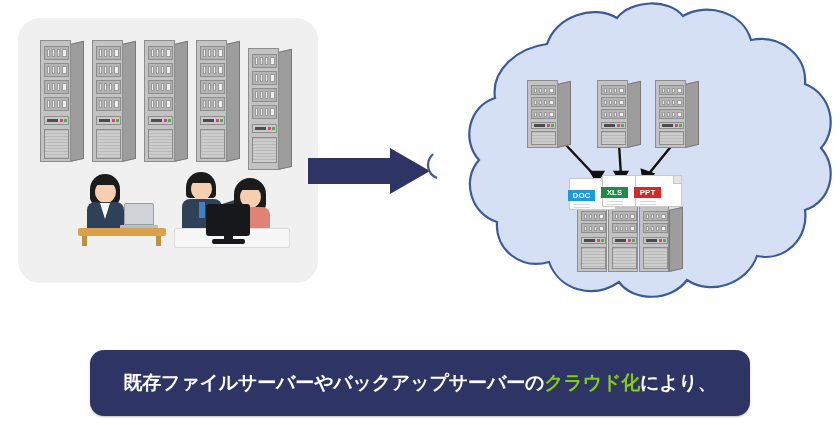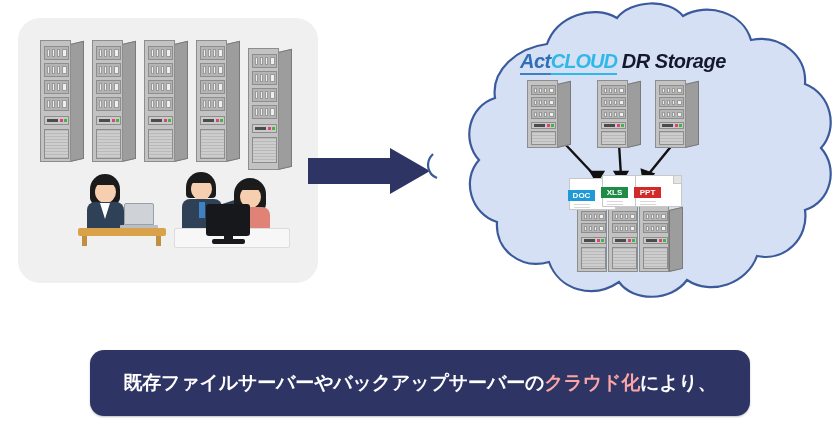--- a/index.html
+++ b/index.html
@@ -245,21 +245,21 @@
     justify-content: center;
   }
   .banner-line {
     white-space: nowrap;
     font-weight: bold;
     font-size: 19px;
     line-height: 26px;
     letter-spacing: -0.2px;
     color: #ffffff;
   }
-  .banner-line .hl { color: #fca5a5; }
+  .banner-line .hl { color: #84cc16; }
 </style>
 </head>
 <body>
 
 <div id="left-panel">
 
   <div class="rack" style="left:22px; top:22px;">
     <div class="rack-side"></div>
     <div class="rack-front">
       <div class="bay" style="top:5px;">
@@ -502,23 +502,20 @@
     <g stroke="#111111" stroke-width="2.4" fill="#111111">
       <line x1="140" y1="142" x2="172" y2="176"></line>
       <polygon points="172,180 166,170 178,170"></polygon>
       <line x1="194" y1="142" x2="196" y2="174"></line>
       <polygon points="196,180 190,170 202,170"></polygon>
       <line x1="248" y1="142" x2="222" y2="174"></line>
       <polygon points="219,180 217,168 228,172"></polygon>
     </g>
   </svg>
 
-  <div id="cloud-logo">
-    <span class="act">Act</span><span class="cloudword">CLOUD</span><span class="drs">DR Storage</span>
-  </div>
 
   <div class="rack" style="position:absolute; left:102px; top:78px; width:44px; height:68px;">
     <div class="rack-side" style="height:64px;"></div>
     <div class="rack-front" style="height:68px;">
       <div class="bay" style="top:4px; height:10px;">
           <i style="height:5px;"></i>
           <i style="height:5px;"></i>
           <i style="height:5px;"></i>
           <i style="height:5px;"></i>
         </div>

